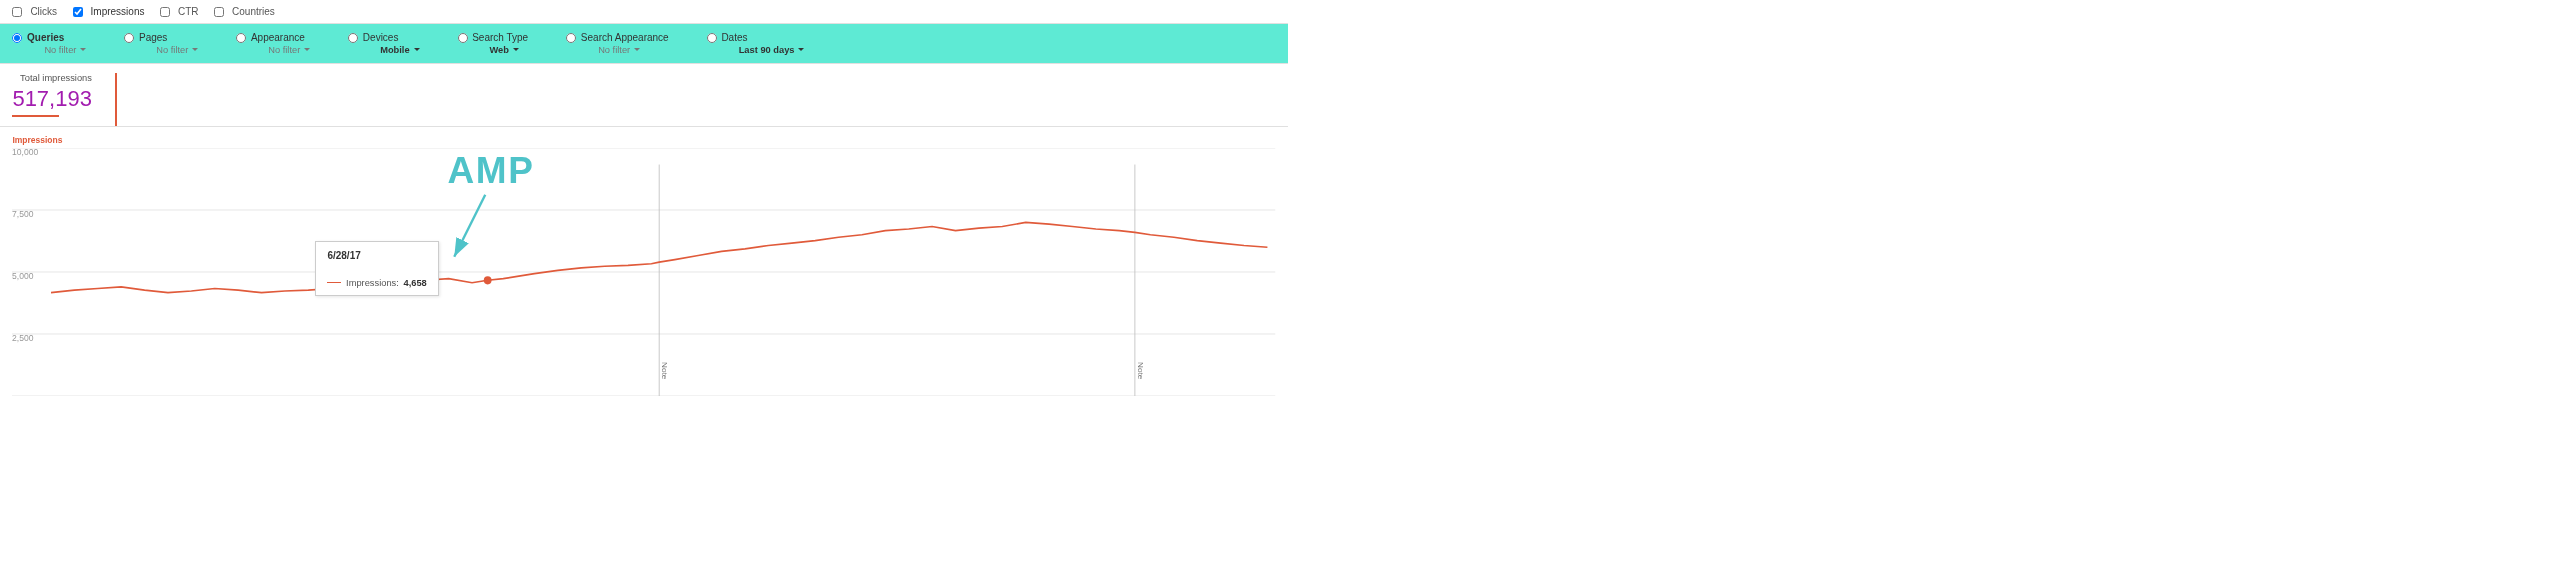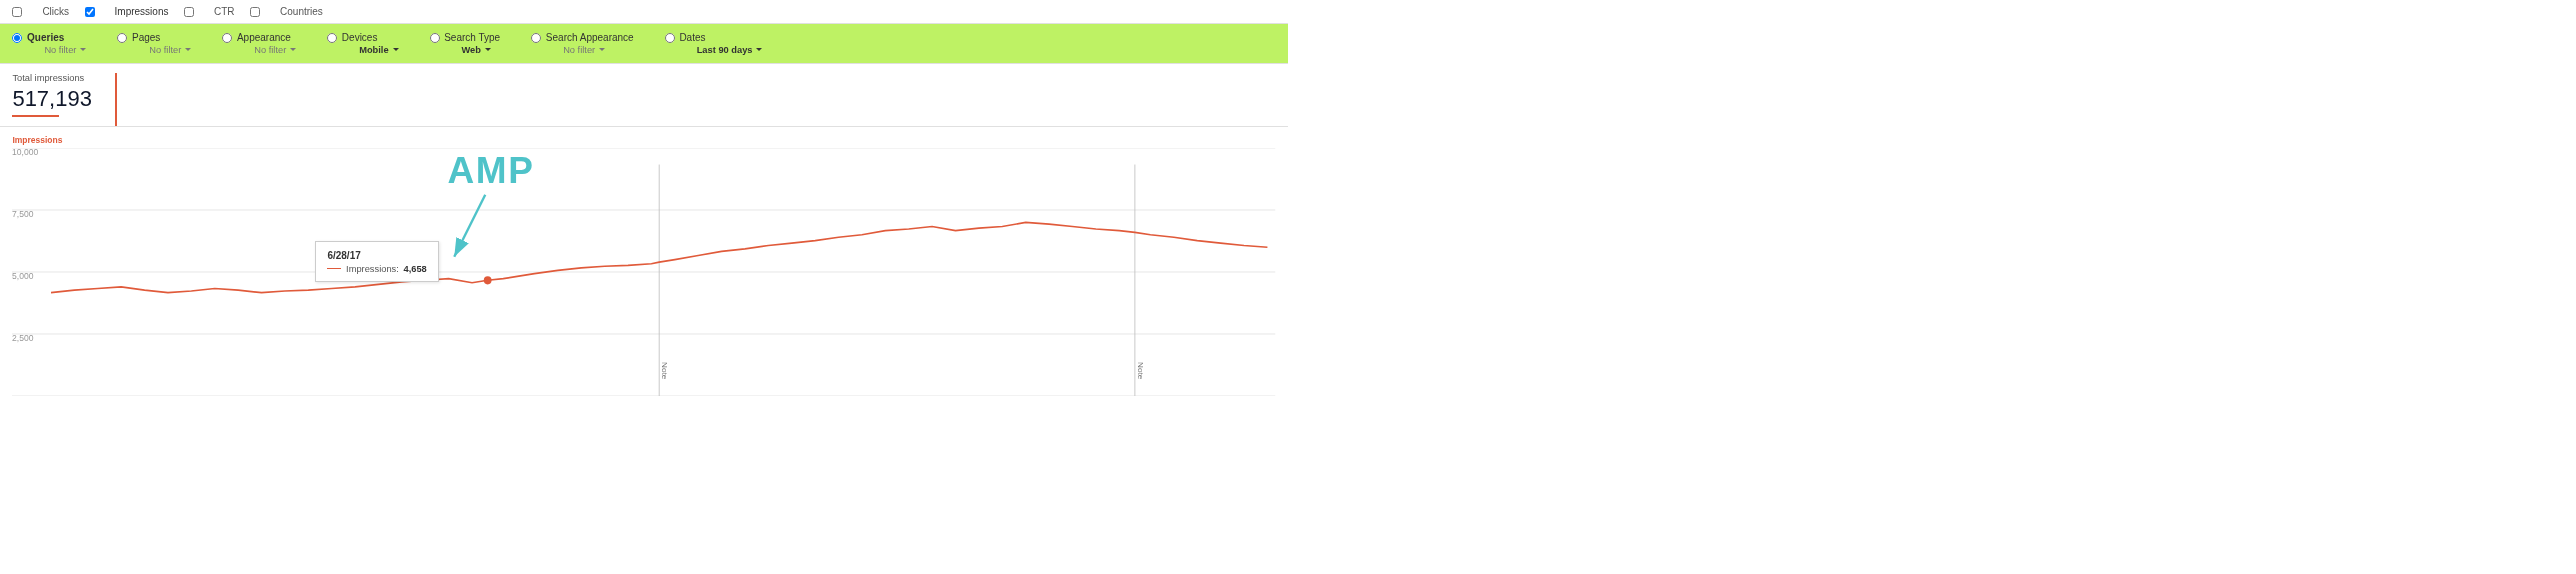--- a/index.html
+++ b/index.html
@@ -9,35 +9,35 @@
     .checkbox-bar {
       display: flex;
       align-items: center;
       padding: 6.2px 12.4px;
       border-bottom: 0.8px solid #e0e0e0;
       gap: 15.5px;
     }
     .checkbox-item {
       display: flex;
       align-items: center;
-      gap: 20px;
+      gap: 8px;
       font-size: 10px;
       color: #555;
     }
     .checkbox-item input[type="checkbox"] { width: 10px; height: 10px; }
     .checkbox-item.checked-impressions { color: #333; }
 
     
     .filter-row {
       display: flex;
       align-items: flex-start;
       padding: 7.8px 12.4px;
       border-bottom: 0.8px solid #e0e0e0;
-      gap: 8px;
-      background: #bef264;
+      gap: 15px;
+      background: #5eead4;
     }
     .filter-item {
       display: flex;
       flex-direction: column;
       align-items: flex-start;
       margin-right: 23px;
       cursor: pointer;
     }
     .filter-item-label-row {
       display: flex;
@@ -76,35 +76,36 @@
       margin-left: 1.6px;
       vertical-align: middle;
     }
     .caret.dark { border-top-color: #333; }
 
     
     .stats-row {
       display: flex;
       padding: 9.3px 12.4px 0 12.4px;
       border-bottom: 0.8px solid #e0e0e0;
+      text-align: right;
     }
     .stat-block {
       padding-right: 23px;
       padding-bottom: 9.3px;
       border-right: 2.3px solid #e05a3a;
     }
     .stat-label {
       font-size: 9.3px;
       color: #555;
       margin-bottom: 3.1px;
     }
     .stat-value {
       font-size: 22px;
       font-weight: 300;
-      color: #0f172a;
+      color: #a21caf;
     }
     .stat-underline {
       height: 1.6px;
       background: #e05a3a;
       margin-top: 3.1px;
       width: 47px;
     }
 
     
     .chart-area {
@@ -131,21 +132,21 @@
       background: white;
       border: 0.8px solid #ccc;
       padding: 7.8px 11px;
       font-size: 9.3px;
       box-shadow: 0.8px 0.8px 3.1px rgba(0,0,0,0.1);
       z-index: 10;
       min-width: 124px;
     }
     .tooltip-date {
       font-weight: bold;
-      margin-bottom: 3px;
+      margin-bottom: 17px;
       font-size: 10px;
     }
     .tooltip-metric {
       display: flex;
       align-items: center;
       gap: 4.7px;
     }
     .tooltip-line-icon {
       display: inline-block;
       width: 14px;

